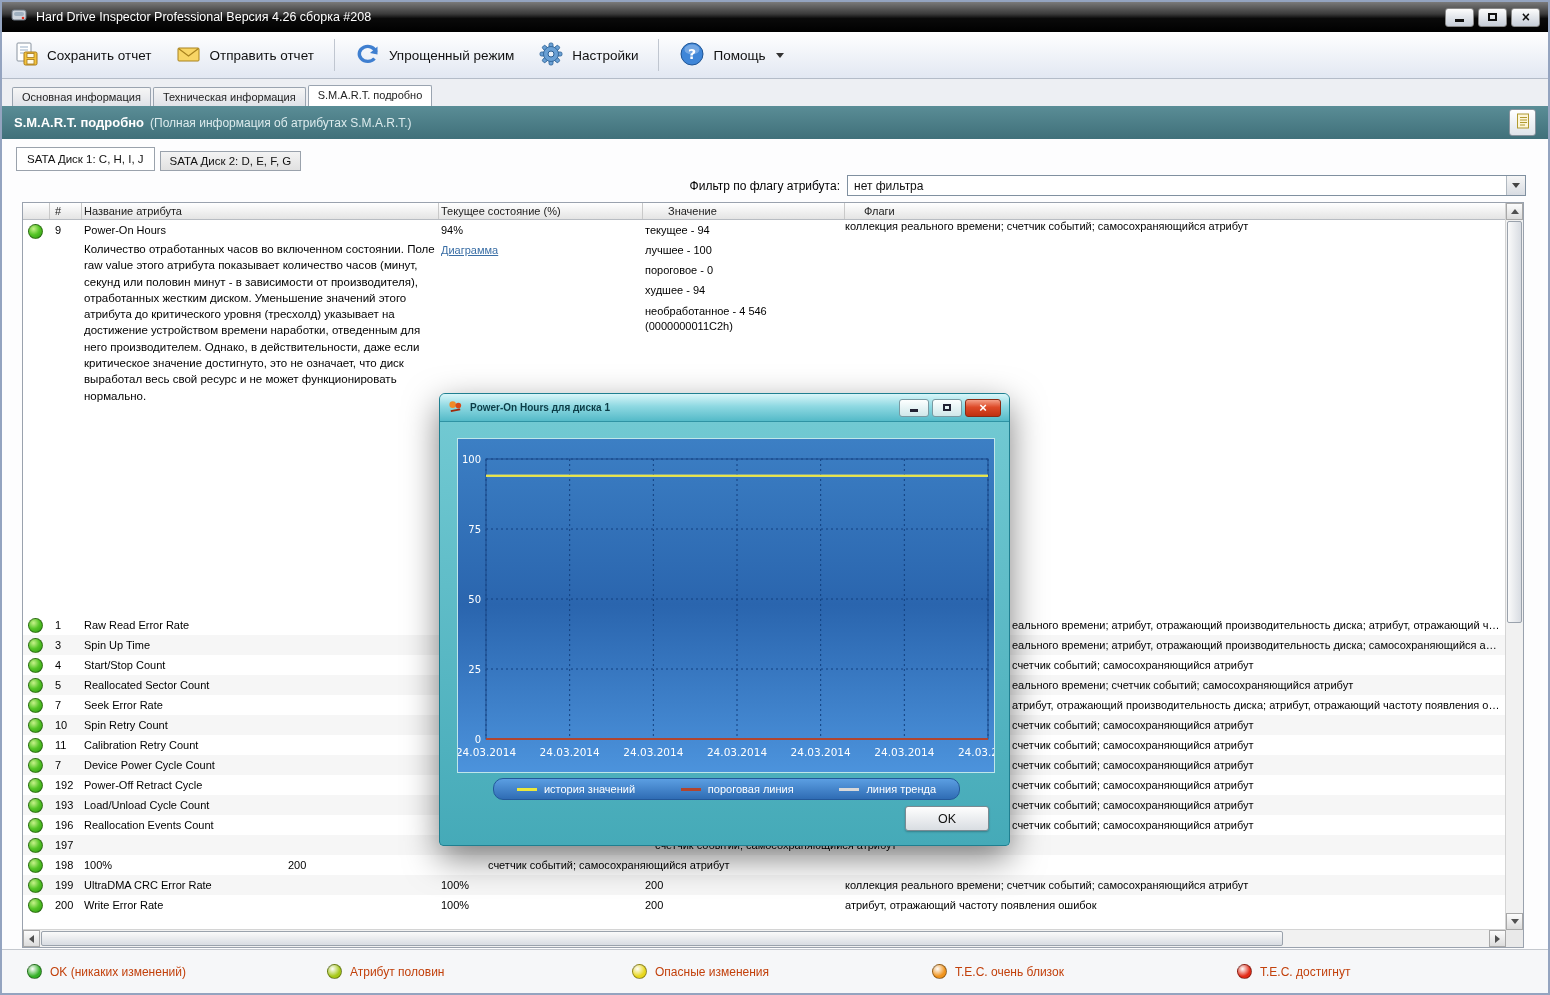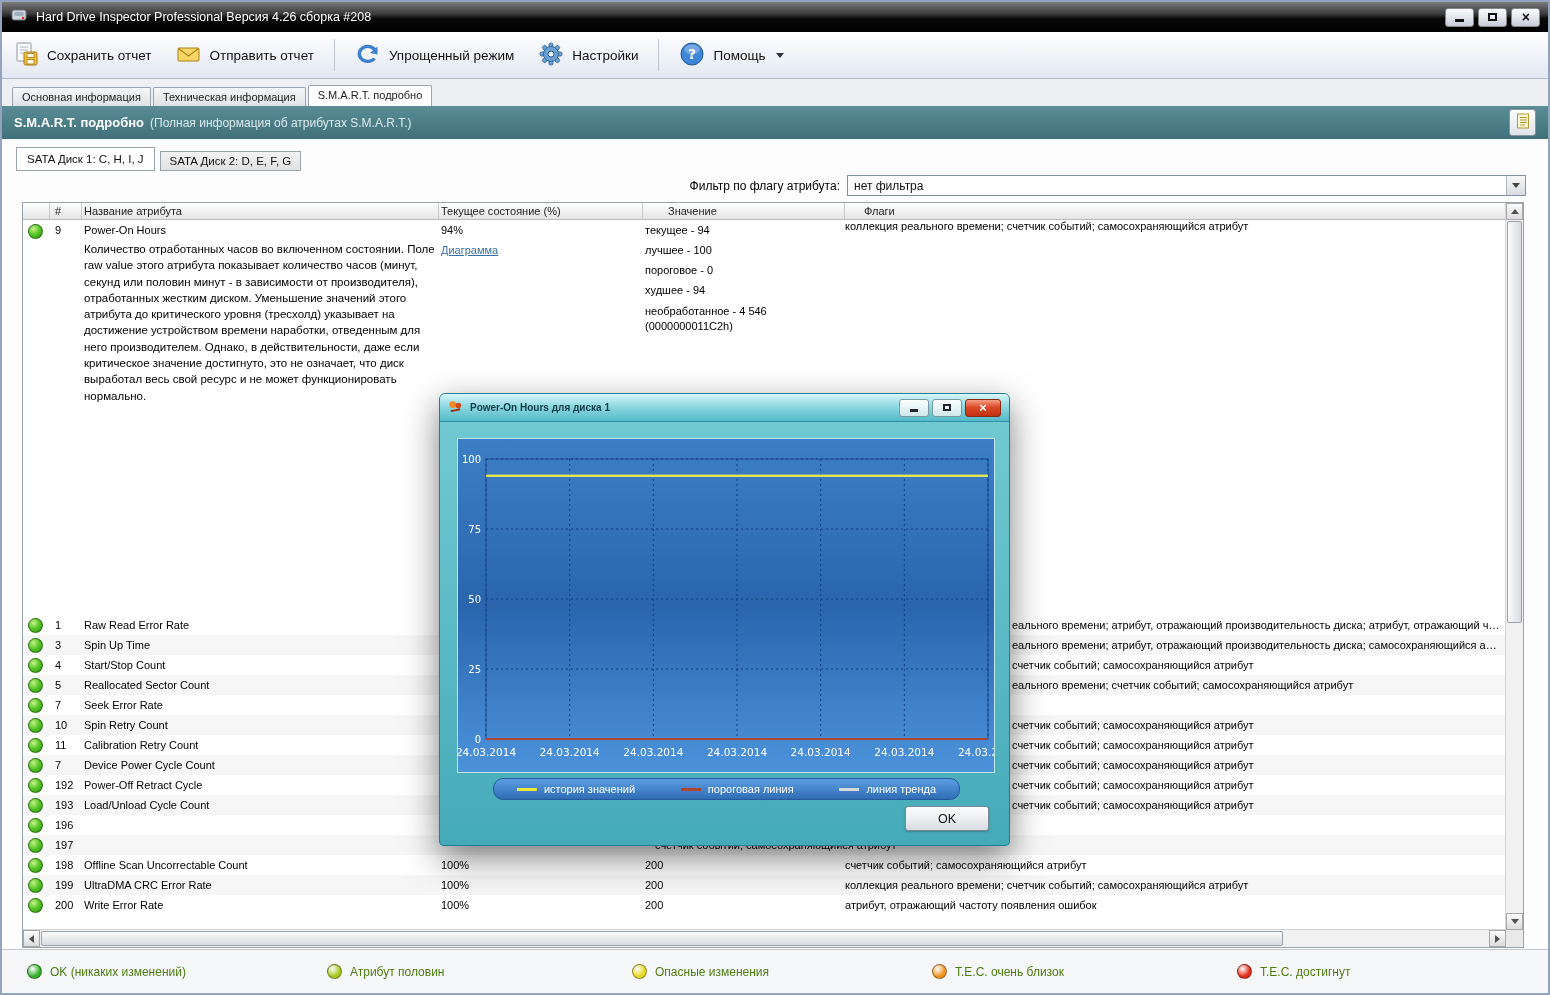--- a/index.html
+++ b/index.html
@@ -89,21 +89,21 @@
   .up i{border-left:4px solid transparent;border-right:4px solid transparent;border-bottom:5px solid #505050;}
   .down i{border-left:4px solid transparent;border-right:4px solid transparent;border-top:5px solid #505050;}
   .left i{border-top:4px solid transparent;border-bottom:4px solid transparent;border-right:5px solid #505050;}
   .right i{border-top:4px solid transparent;border-bottom:4px solid transparent;border-left:5px solid #505050;}
   .vthumb{position:absolute;left:1px;right:1px;top:18px;height:400px;border:1px solid #9aa2ac;border-radius:2px;
     background:linear-gradient(90deg,#fafafa,#d8dce2);}
   .hthumb{position:absolute;top:1px;bottom:1px;left:18px;width:1240px;border:1px solid #9aa2ac;border-radius:2px;
     background:linear-gradient(#fafafa,#d8dce2);}
   
   .statusbar{position:absolute;left:0;bottom:0;right:0;height:43px;background:#f6f7f9;border-top:1px solid #c4c8ce;}
-  .legend-item{position:absolute;top:14px;display:flex;align-items:center;gap:8px;font-size:12px;color:#4d7c0f;}
+  .legend-item{position:absolute;top:14px;display:flex;align-items:center;gap:8px;font-size:12px;color:#c2410c;}
   .legend-item .dot2{width:13px;height:13px;border-radius:50%;border:1px solid rgba(0,0,0,.38);}
   
   .dialog{position:absolute;left:437px;top:391px;width:571px;height:453px;z-index:20;box-sizing:border-box;
     border:1px solid #1f7f90;border-radius:6px 6px 4px 4px;background:linear-gradient(#74cbd4,#45aab8);
     box-shadow:0 12px 34px rgba(0,0,0,.5);}
   .dtitle{height:27px;display:flex;align-items:center;gap:7px;padding:0 8px;border-radius:5px 5px 0 0;
     background:linear-gradient(#d9f6f9,#8fd9e2 45%,#54bac8);border-bottom:1px solid #2f93a4;
     font-size:10px;font-weight:bold;color:#0b3c46;}
   .dbtns{margin-left:auto;display:flex;gap:3px;}
   .dbtn{width:28px;height:16px;border-radius:3px;border:1px solid #7a9aa2;color:#223;
@@ -312,20 +312,21 @@
             <span class="c-state"></span>
             <span class="c-value"></span>
             <span class="c-flags off">еального времени; счетчик событий; самосохраняющийся атрибут</span>
           </div>
           <div class="trow">
             <span class="c-dot"><i class="dot"></i></span>
             <span class="c-num">7</span>
             <span class="c-name">Seek Error Rate</span>
             <span class="c-state"></span>
             <span class="c-value"></span>
+            <span class="c-flags off">атрибут, отражающий производительность диска; атрибут, отражающий частоту появления о…</span>
           </div>
           <div class="trow alt">
             <span class="c-dot"><i class="dot"></i></span>
             <span class="c-num">10</span>
             <span class="c-name">Spin Retry Count</span>
             <span class="c-state"></span>
             <span class="c-value"></span>
             <span class="c-flags off">счетчик событий; самосохраняющийся атрибут</span>
           </div>
           <div class="trow">
@@ -356,35 +357,35 @@
             <span class="c-dot"><i class="dot"></i></span>
             <span class="c-num">193</span>
             <span class="c-name">Load/Unload Cycle Count</span>
             <span class="c-state"></span>
             <span class="c-value"></span>
             <span class="c-flags off">счетчик событий; самосохраняющийся атрибут</span>
           </div>
           <div class="trow">
             <span class="c-dot"><i class="dot"></i></span>
             <span class="c-num">196</span>
+            <span class="c-name">Reallocation Events Count</span>
             <span class="c-state"></span>
             <span class="c-value"></span>
             <span class="c-flags off">счетчик событий; самосохраняющийся атрибут</span>
           </div>
           <div class="trow alt">
             <span class="c-dot"><i class="dot"></i></span>
             <span class="c-num">197</span>
             <span class="c-state"></span>
             <span class="c-value"></span>
             <span class="c-flags off">счетчик событий; самосохраняющийся атрибут</span>
           </div>
           <div class="trow">
             <span class="c-dot"><i class="dot"></i></span>
             <span class="c-num">198</span>
-            <span class="c-name">Offline Scan Uncorrectable Count</span>
             <span class="c-state">100%</span>
             <span class="c-value">200</span>
             <span class="c-flags">счетчик событий; самосохраняющийся атрибут</span>
           </div>
           <div class="trow alt">
             <span class="c-dot"><i class="dot"></i></span>
             <span class="c-num">199</span>
             <span class="c-name">UltraDMA CRC Error Rate</span>
             <span class="c-state">100%</span>
             <span class="c-value">200</span>

